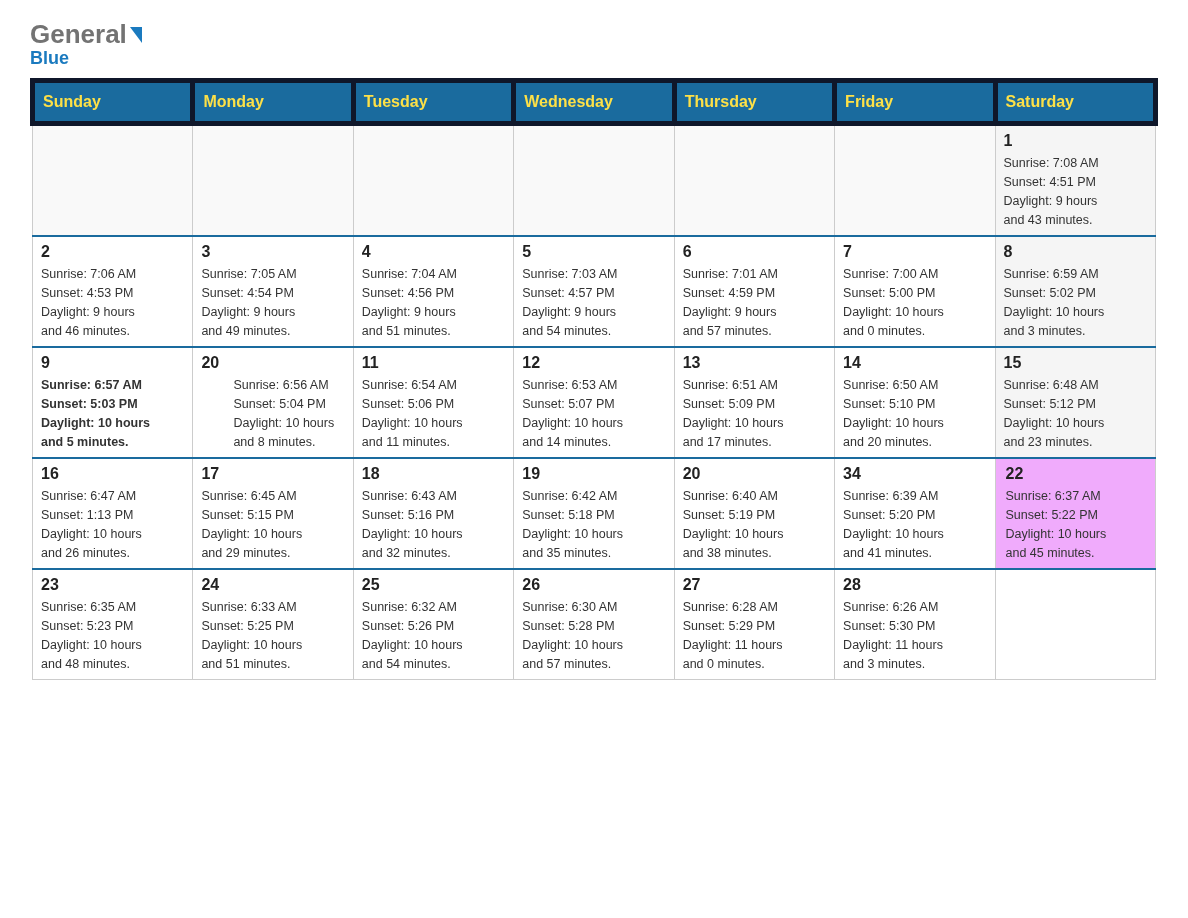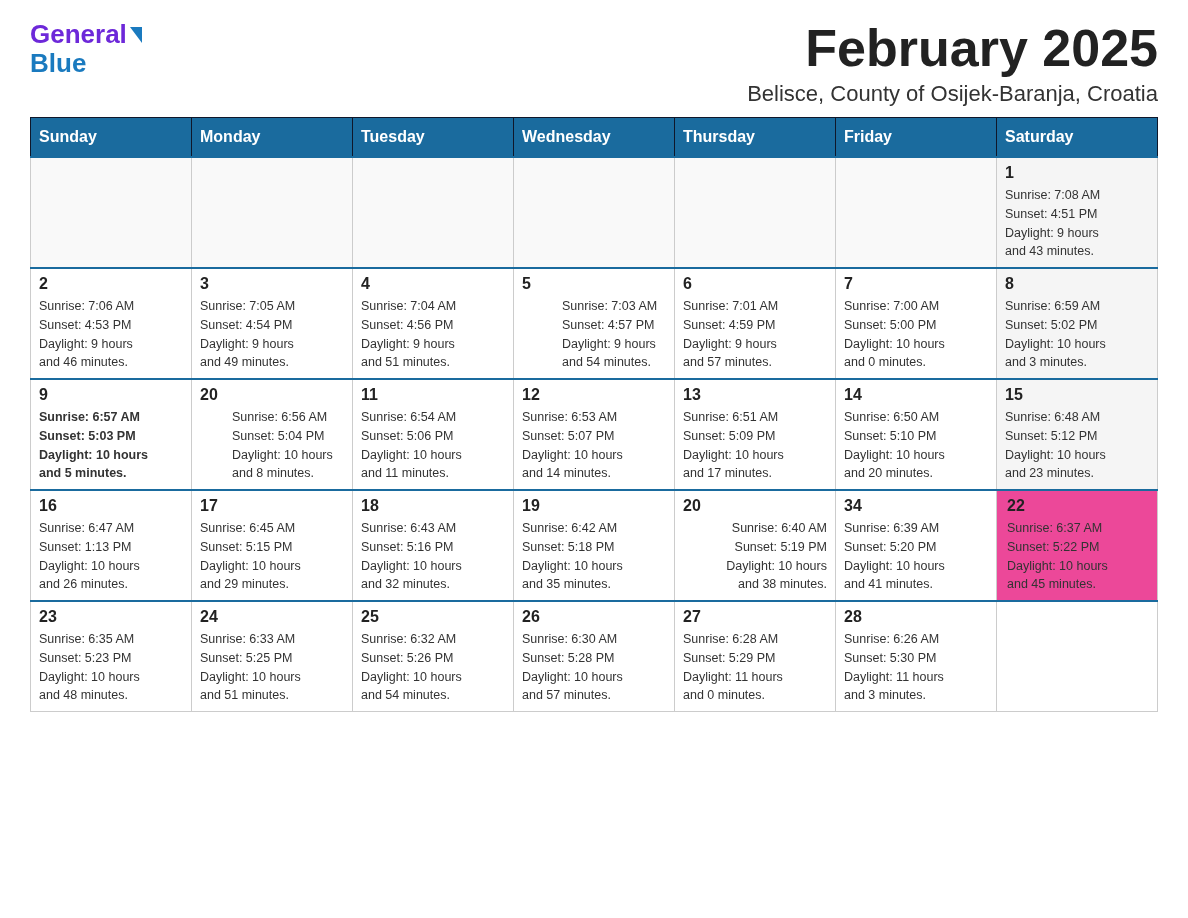--- a/index.html
+++ b/index.html
@@ -36,26 +36,26 @@
       color: #333;
       margin-top: 4px;
     }
     .calendar {
       width: 100%;
       border-collapse: collapse;
       margin-top: 10px;
     }
     .calendar thead tr th {
       background-color: #1a6b9e;
-      color: #ffffff;
+      color: #fde047;
       font-size: 16px;
       font-weight: bold;
       padding: 10px 8px;
       text-align: left;
-      border: 1px solid #0f172a;
+      border: 5px solid #0f172a;
     }
     .calendar tbody tr td {
       vertical-align: top;
       border: 1px solid #ccc;
       border-top: 2px solid #1a6b9e;
       padding: 6px 8px;
       width: 14.28%;
       min-height: 110px;
       font-size: 13px;
       color: #333;
@@ -83,28 +83,24 @@
       background: #fff;
     }
     
   </style>
 </head>
 <body>
 
 <div class="header">
   <div class="logo">
     <div style="font-size:26px;font-weight:bold;color:#333;line-height:1.1;display:flex;align-items:center;">
-      <span style="color:#6d28d9;">General</span>
+      <span style="color:#737373;">General</span>
       <span style="display:inline-block;width:0;height:0;border-left:12px solid transparent;border-top:16px solid #1a7abf;margin-left:3px;margin-bottom:-2px;"></span>
     </div>
-    <div style="font-size:26px;font-weight:bold;color:#1a7abf;line-height:1.1;">Blue</div>
-  </div>
-  <div class="title-area">
-    <h1>February 2025</h1>
-    <h2>Belisce, County of Osijek-Baranja, Croatia</h2>
+    <div style="font-size:18px;font-weight:bold;color:#1a7abf;line-height:1.1;">Blue</div>
   </div>
 </div>
 
 <table class="calendar">
   <thead>
     <tr>
     <th>Sunday</th>
         <th>Monday</th>
         <th>Tuesday</th>
         <th>Wednesday</th>
@@ -146,21 +142,21 @@
         </td>
         <td>
           <span class="day-number">4</span>
           <div class="day-info" style="white-space: pre-line;">Sunrise: 7:04 AM
 Sunset: 4:56 PM
 Daylight: 9 hours
 and 51 minutes.</div>
         </td>
         <td>
           <span class="day-number">5</span>
-          <div class="day-info" style="white-space: pre-line; margin-left: 40px;">Sunrise: 7:03 AM
+          <div class="day-info" style="white-space: pre-line;">Sunrise: 7:03 AM
 Sunset: 4:57 PM
 Daylight: 9 hours
 and 54 minutes.</div>
         </td>
         <td>
           <span class="day-number">6</span>
           <div class="day-info" style="white-space: pre-line;">Sunrise: 7:01 AM
 Sunset: 4:59 PM
 Daylight: 9 hours
 and 57 minutes.</div>
@@ -255,33 +251,33 @@
         </td>
         <td>
           <span class="day-number">19</span>
           <div class="day-info" style="white-space: pre-line;">Sunrise: 6:42 AM
 Sunset: 5:18 PM
 Daylight: 10 hours
 and 35 minutes.</div>
         </td>
         <td>
           <span class="day-number">20</span>
-          <div class="day-info" style="white-space: pre-line; text-align: right;">Sunrise: 6:40 AM
+          <div class="day-info" style="white-space: pre-line;">Sunrise: 6:40 AM
 Sunset: 5:19 PM
 Daylight: 10 hours
 and 38 minutes.</div>
         </td>
         <td>
           <span class="day-number">34</span>
           <div class="day-info" style="white-space: pre-line;">Sunrise: 6:39 AM
 Sunset: 5:20 PM
 Daylight: 10 hours
 and 41 minutes.</div>
         </td>
-        <td style="background: #ec4899; padding-left: 10px;">
+        <td style="background: #f0abfc; padding-left: 10px;">
           <span class="day-number">22</span>
           <div class="day-info" style="white-space: pre-line;">Sunrise: 6:37 AM
 Sunset: 5:22 PM
 Daylight: 10 hours
 and 45 minutes.</div>
         </td>
       </tr>
       <tr>
         <td>
           <span class="day-number">23</span>

